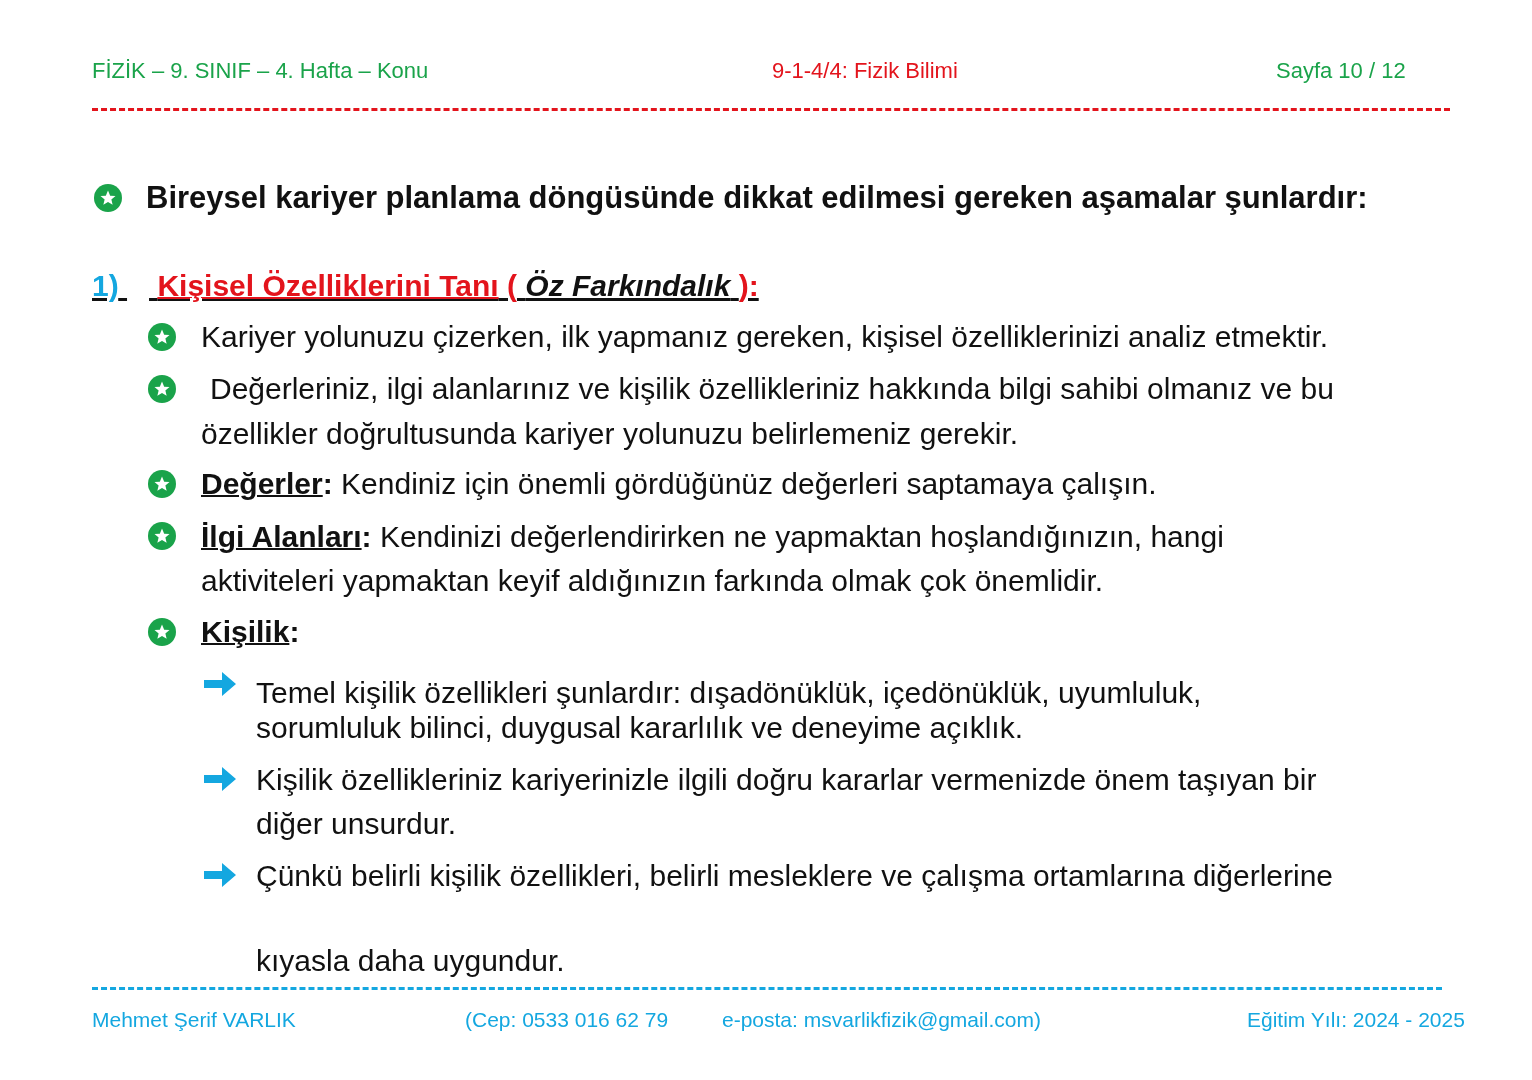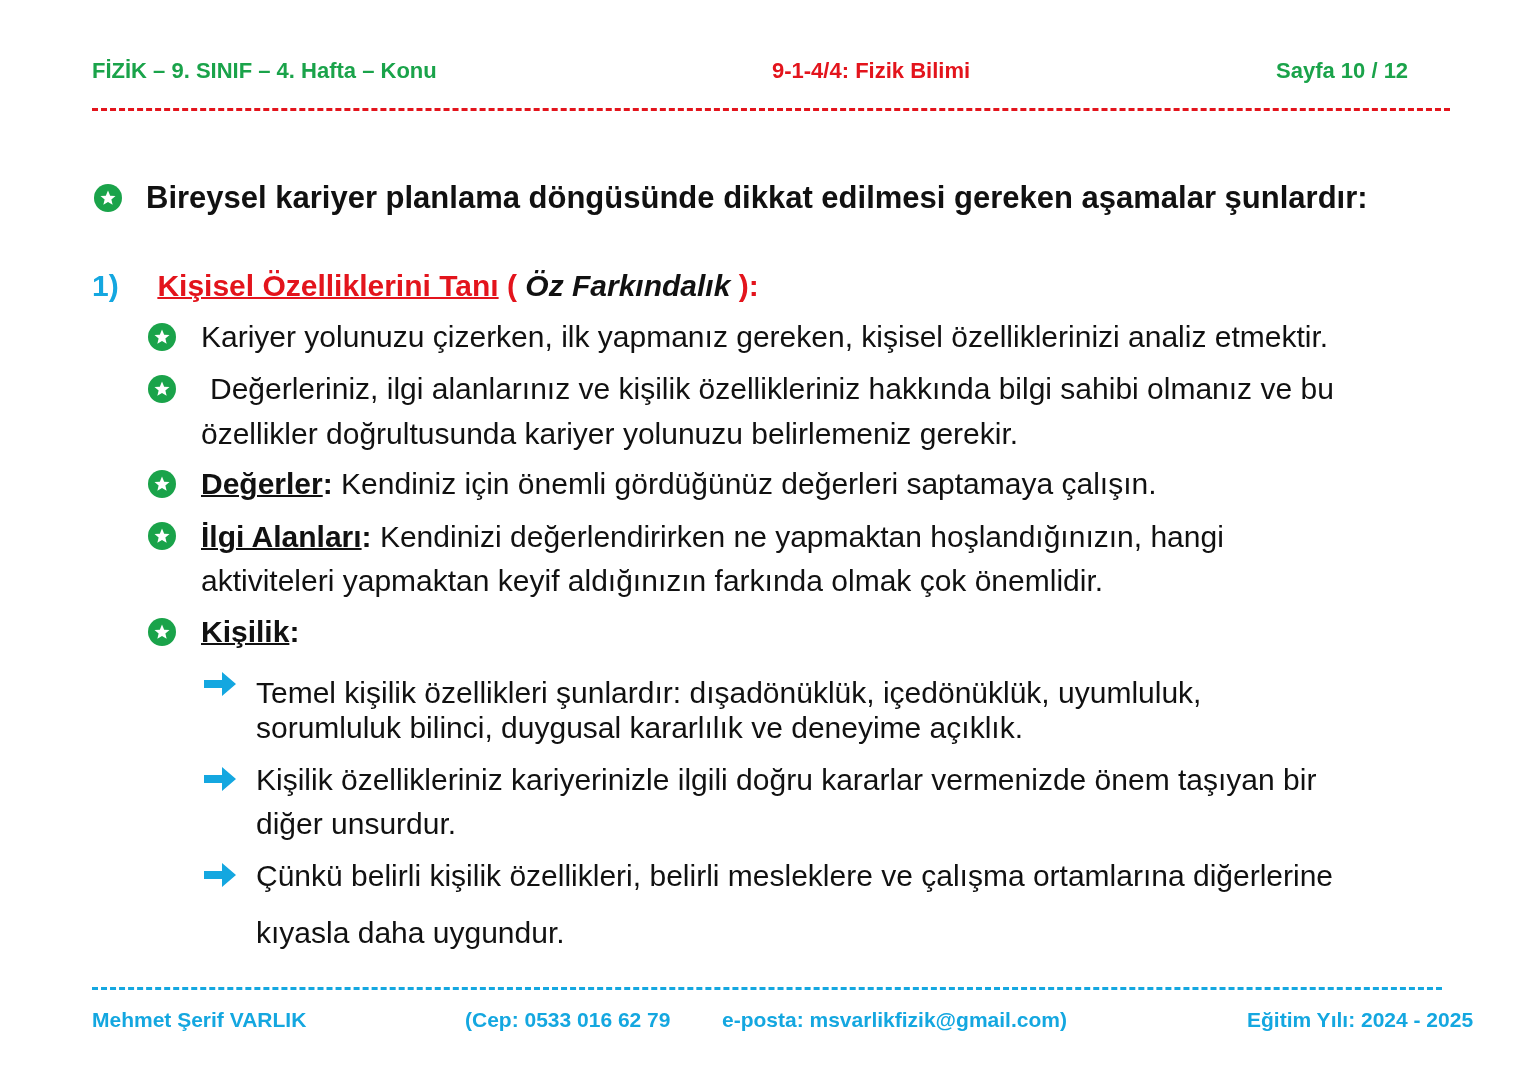--- a/index.html
+++ b/index.html
@@ -1,53 +1,53 @@
 <!DOCTYPE html>
 <html><head>
 <meta charset="utf-8">
 <style>
   html, body { margin: 0; padding: 0; background: #ffffff; }
   body { width: 1532px; height: 1080px; position: relative; overflow: hidden;
          font-family: "Liberation Sans", "DejaVu Sans", sans-serif; color: #111; }
-  .hdr { position: absolute; top: 58px; font-weight: bold; font-size: 22px; }
+  .hdr { position: absolute; top: 58px; font-weight: normal; font-size: 22px; }
   .green { color: #1aa34a; }
   .red { color: #e3141c; }
   .dash { position: absolute; left: 92px; height: 0; border-top: 3px dashed; }
   .dash.red-line { top: 108px; width: 1358px; border-color: #e3141c; }
   .dash.blue-line { top: 987px; width: 1350px; border-color: #14a7e0; }
   .row { position: absolute; font-size: 30px; line-height: 44px; }
   .star { position: absolute; width: 28px; height: 28px; border-radius: 50%;
           background: #1aa34a; display: flex; align-items: center; justify-content: center; }
   .star svg { width: 18px; height: 18px; }
   .arrow { position: absolute; width: 36px; height: 28px; }
   .intro { font-weight: bold; font-size: 31px; }
   .num { color: #14a7e0; font-weight: bold; font-size: 30px; }
   .title1 { color: #e3141c; font-weight: bold; font-size: 30px; }
   .u { text-decoration: underline; text-decoration-thickness: 2px; }
   .ital { font-style: italic; color: #111; }
   .term { font-weight: bold; text-decoration: underline; text-decoration-thickness: 2px; }
   .colon { font-weight: bold; }
-  .ftr { position: absolute; top: 1008px; font-weight: bold; font-size: 21px; color: #14a7e0; }
+  .ftr { position: absolute; top: 1008px; font-weight: normal; font-size: 21px; color: #14a7e0; }
 </style>
 </head>
 <body>
 
 <div class="hdr green" style="left:92px;">FİZİK – 9. SINIF – 4. Hafta – Konu</div>
 <div class="hdr red" style="left:772px;">9-1-4/4: Fizik Bilimi</div>
 <div class="hdr green" style="left:1276px;">Sayfa 10 / 12</div>
 <div class="dash red-line"></div>
 
 <div class="star" style="left:94px; top:184px;">
   <svg viewBox="0 0 24 24">
       <polygon points="12,2 14.9,8.9 22,9.3 16.5,14 18.2,21 12,17.2 5.8,21 7.5,14 2,9.3 9.1,8.9" fill="#fff"></polygon>
     </svg>
 </div>
 <div class="row intro" style="left:146px; top:176px;">Bireysel kariyer planlama döngüsünde dikkat edilmesi gereken aşamalar şunlardır:</div>
 
-<div class="row" style="left:92px; top:264px;">
+<div class="row" style="left:92px; top:264px;text-decoration:underline;">
   <span class="num">1)</span>
   <span style="display:inline-block; width:22px;"></span>
   <span class="title1 u">Kişisel Özelliklerini Tanı</span>
   <span class="title1">(</span>
   <span class="title1 ital">Öz Farkındalık</span>
   <span class="title1">):</span>
 </div>
 
 <div class="star" style="left:148px; top:323px;">
   <svg viewBox="0 0 24 24">
@@ -101,19 +101,19 @@
 <svg class="arrow" style="left:202px; top:765px;" viewBox="0 0 36 28">
   <path d="M2 10 H20 V2 L34 14 L20 26 V18 H2 Z" fill="#14a7e0"></path>
 </svg>
 <div class="row" style="left:256px; top:758px;text-align:center;">Kişilik özellikleriniz kariyerinizle ilgili doğru kararlar vermenizde önem taşıyan bir</div>
 <div class="row" style="left:256px; top:802px;">diğer unsurdur.</div>
 
 <svg class="arrow" style="left:202px; top:861px;" viewBox="0 0 36 28">
   <path d="M2 10 H20 V2 L34 14 L20 26 V18 H2 Z" fill="#14a7e0"></path>
 </svg>
 <div class="row" style="left:256px; top:854px;">Çünkü belirli kişilik özellikleri, belirli mesleklere ve çalışma ortamlarına diğerlerine</div>
-<div class="row" style="left:256px; top:911px;">kıyasla daha uygundur.</div>
+<div class="row" style="left:256px; top:939px;">kıyasla daha uygundur.</div>
 
 <div class="dash blue-line"></div>
 <div class="ftr" style="left:92px;">Mehmet Şerif VARLIK</div>
 <div class="ftr" style="left:465px;">(Cep: 0533 016 62 79</div>
 <div class="ftr" style="left:722px;">e-posta: msvarlikfizik@gmail.com)</div>
 <div class="ftr" style="left:1203px;margin-left:44px;">Eğitim Yılı: 2024 - 2025</div>
 
 </body></html>

